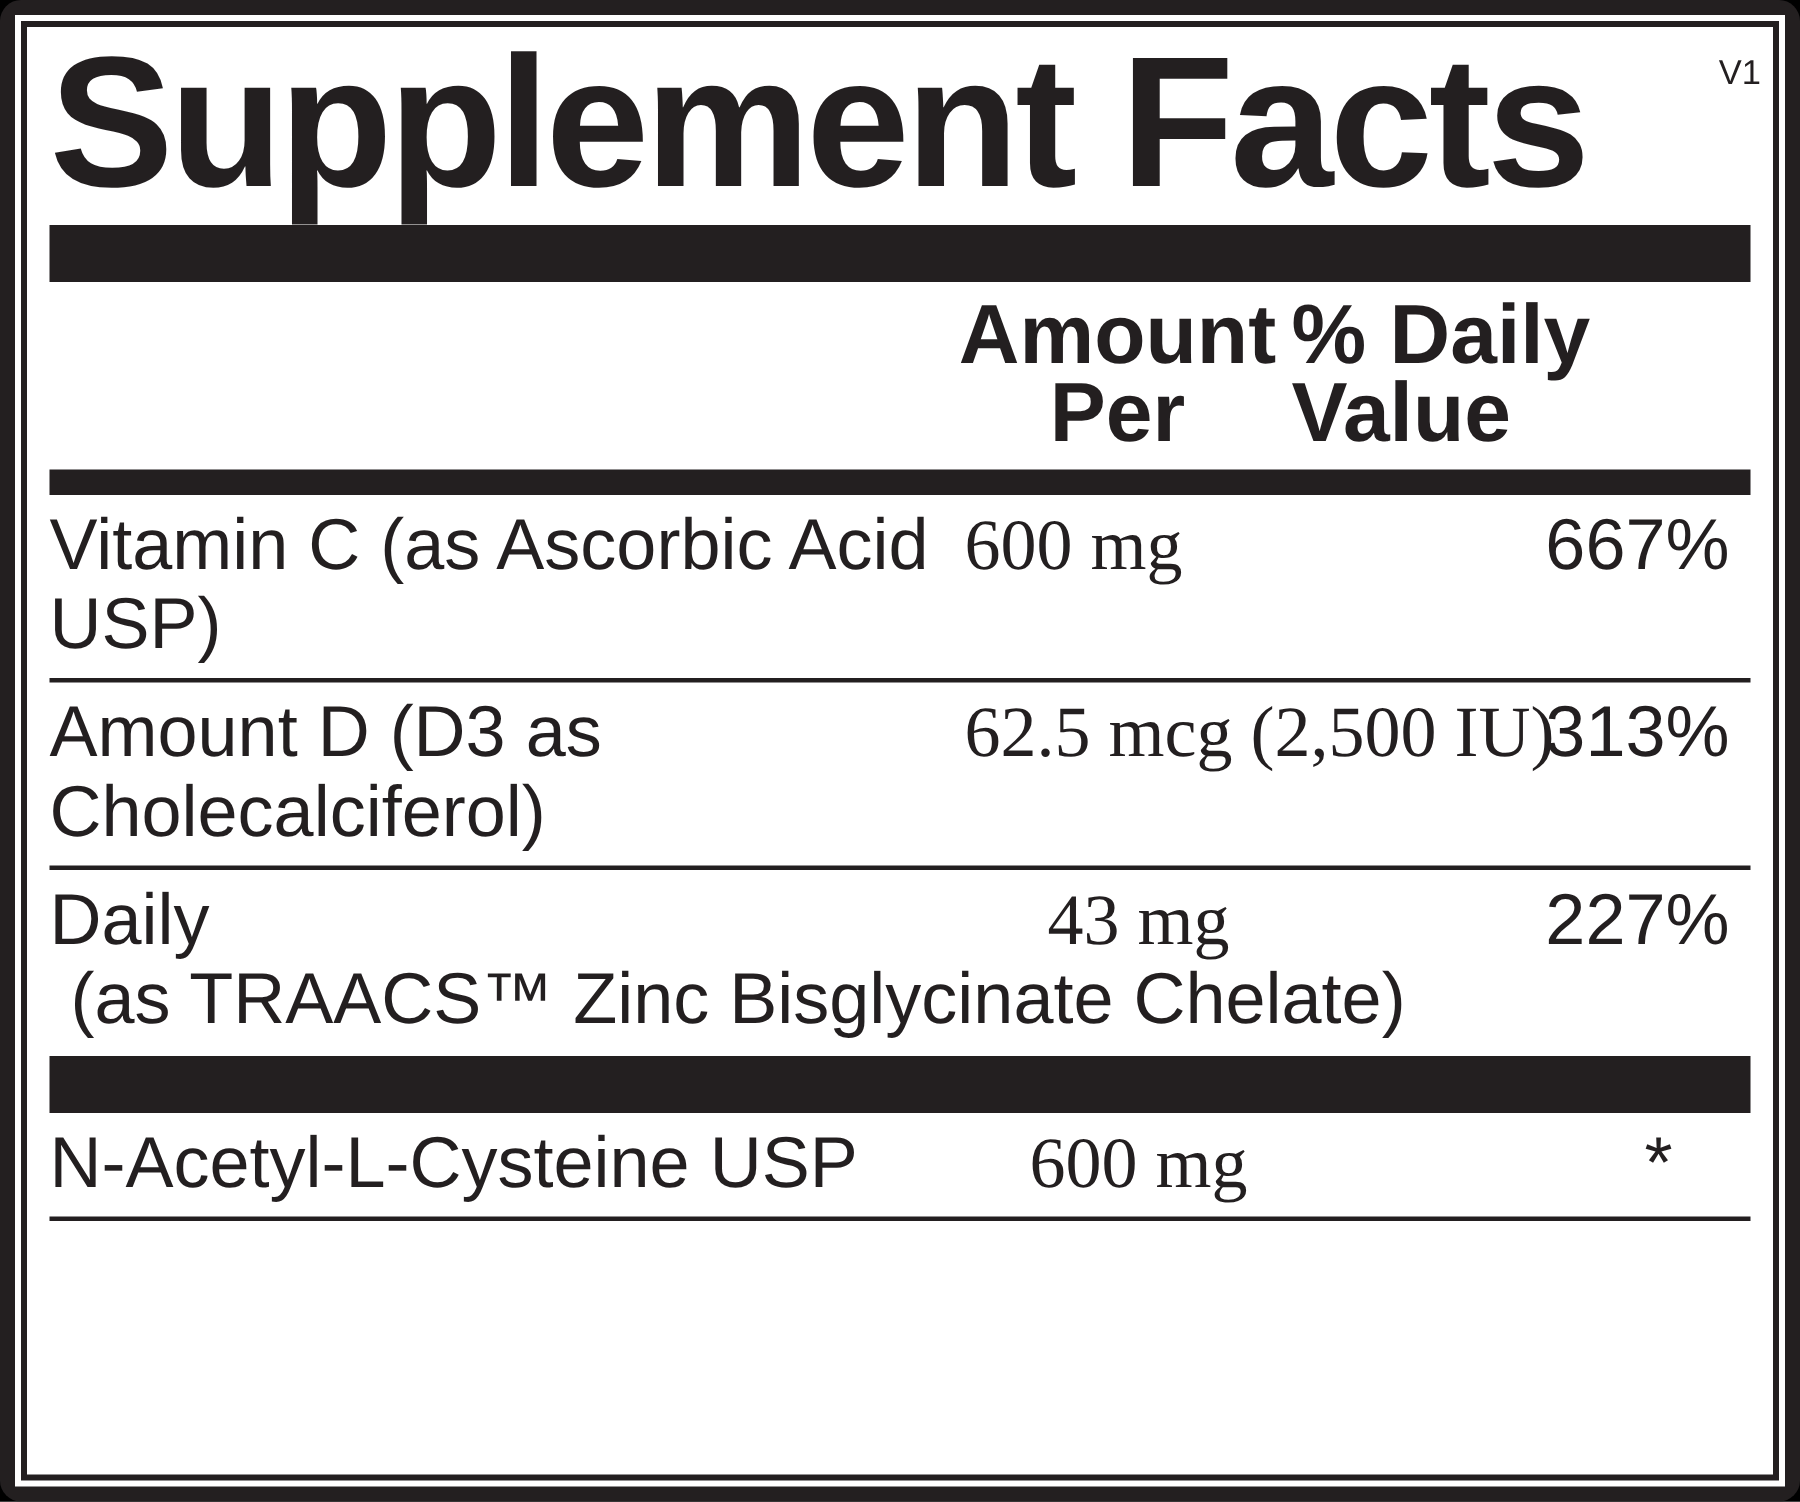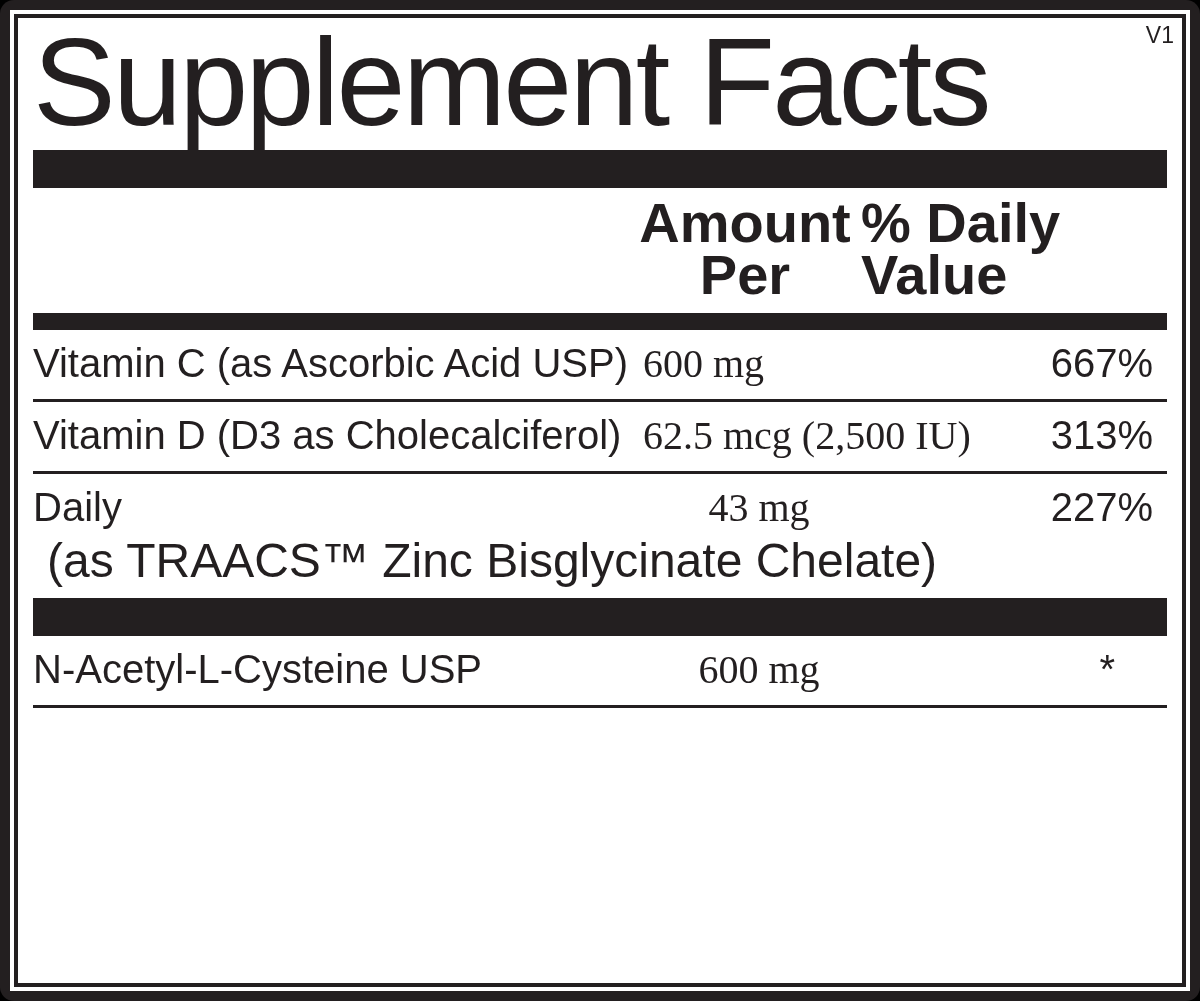--- a/index.html
+++ b/index.html
@@ -1,42 +1,42 @@
 <!DOCTYPE html>
 <html><head>
 <meta charset="utf-8">
 <style>
   html,body{margin:0;padding:0;background:#000;}
   .stage{width:1200px;height:1001px;box-sizing:border-box;font-family:"Liberation Sans","DejaVu Sans",sans-serif;color:#231f20;}
   .frame{width:1200px;height:1001px;box-sizing:border-box;background:#231f20;border-radius:14px;padding:10px;}
   .gap{width:100%;height:100%;box-sizing:border-box;background:#ffffff;padding:4px;}
   .panel{position:relative;width:100%;height:100%;box-sizing:border-box;background:#ffffff;border:4px solid #231f20;padding:4px 15px 0 15px;display:flex;flex-direction:column;overflow:hidden;}
 
-  .title{font-size:124px;font-weight:normal;line-height:0.98;letter-spacing:-0.022em;margin:0 0 6px 0;white-space:nowrap;}
-  .version{position:absolute;top:4px;right:8px;font-size:23px;font-weight:normal;letter-spacing:0;}
+  .title{font-size:124px;font-weight:bold;line-height:0.98;letter-spacing:-0.022em;margin:0 0 6px 0;white-space:nowrap;}
+  .version{position:absolute;top:17px;right:8px;font-size:23px;font-weight:normal;letter-spacing:0;}
 
   .serving-line{font-size:48px;line-height:57px;white-space:pre;}
   .serving-block{margin-bottom:7px;}
 
   .bar{background:#231f20;width:100%;flex:none;}
   .bar-thick{height:38px;}
   .bar-med{height:17px;}
 
   .rule{height:3px;background:#231f20;width:100%;flex:none;}
 
   .cols{display:flex;align-items:flex-start;padding:9px 0 12px 0;}
   .col-name{flex:1 1 auto;}
   .col-amount{flex:none;width:232px;}
   .col-dv{flex:none;width:292px;}
   .hdr{font-size:56px;font-weight:bold;line-height:52px;}
   .hdr-amount{text-align:center;}
   .hdr-dv{text-align:left;padding-right:14px;}
 
   .row{display:flex;align-items:flex-start;padding:7px 0 9px 0;}
-  .cell{font-size:40px;line-height:53px;}
+  .cell{font-size:48px;line-height:53px;}
   .name{flex:1 1 auto;text-align:left;}
   .amount{flex:none;width:232px;white-space:nowrap;font-family:Liberation Serif, serif;}
   .amount-left{text-align:left;padding-left:2px;}
   .amount-center{text-align:center;}
   .dv{flex:none;width:292px;text-align:right;padding-right:14px;box-sizing:border-box;}
   .dv-star{padding-right:52px;}
   .sub-name{font-size:48px;line-height:53px;padding-left:14px;white-space:nowrap;}
   .row-multi{display:block;padding:7px 0 11px 0;}
   .row-multi .line1{display:flex;align-items:flex-start;}
 </style>
@@ -70,21 +70,21 @@
 
         <div class="row">
           <div class="cell name">Vitamin C (as Ascorbic Acid USP)</div>
           <div class="cell amount amount-left">600 mg</div>
           <div class="cell dv">667%</div>
         </div>
 
         <div class="rule"></div>
 
         <div class="row">
-          <div class="cell name">Vitamin D (D3 as Cholecalciferol)</div>
+          <div class="cell name">Amount D (D3 as Cholecalciferol)</div>
           <div class="cell amount amount-left">62.5 mcg (2,500 IU)</div>
           <div class="cell dv">313%</div>
         </div>
 
         <div class="rule"></div>
 
         <div class="row-multi">
           <div class="line1">
             <div class="cell name">Daily</div>
             <div class="cell amount amount-center">43 mg</div>

